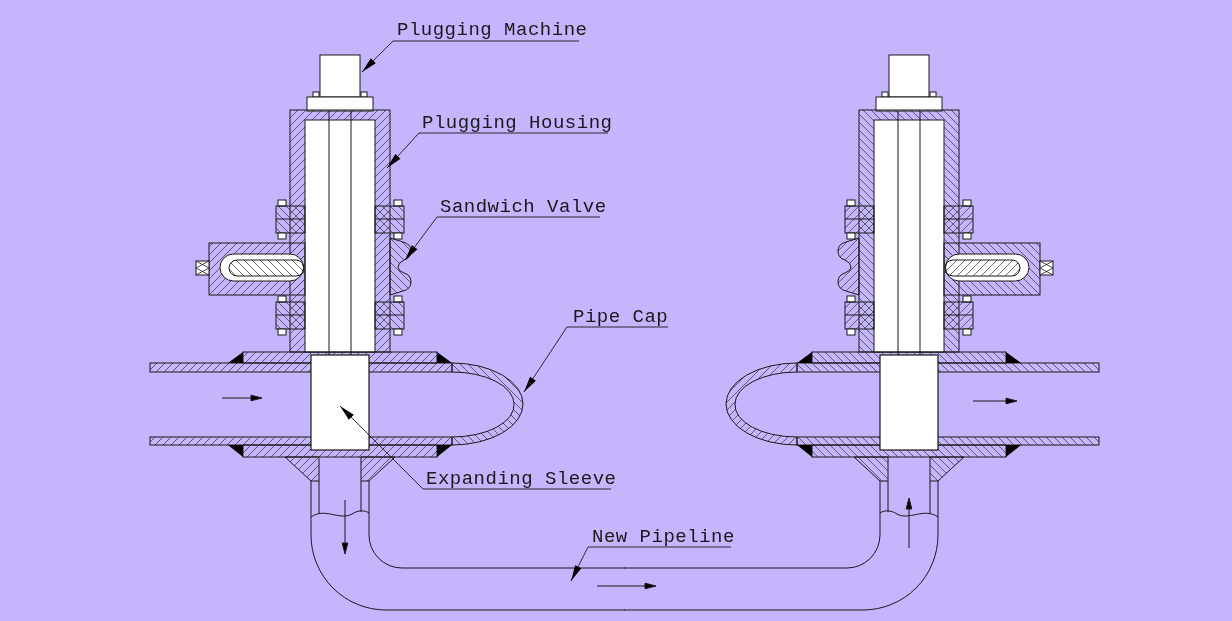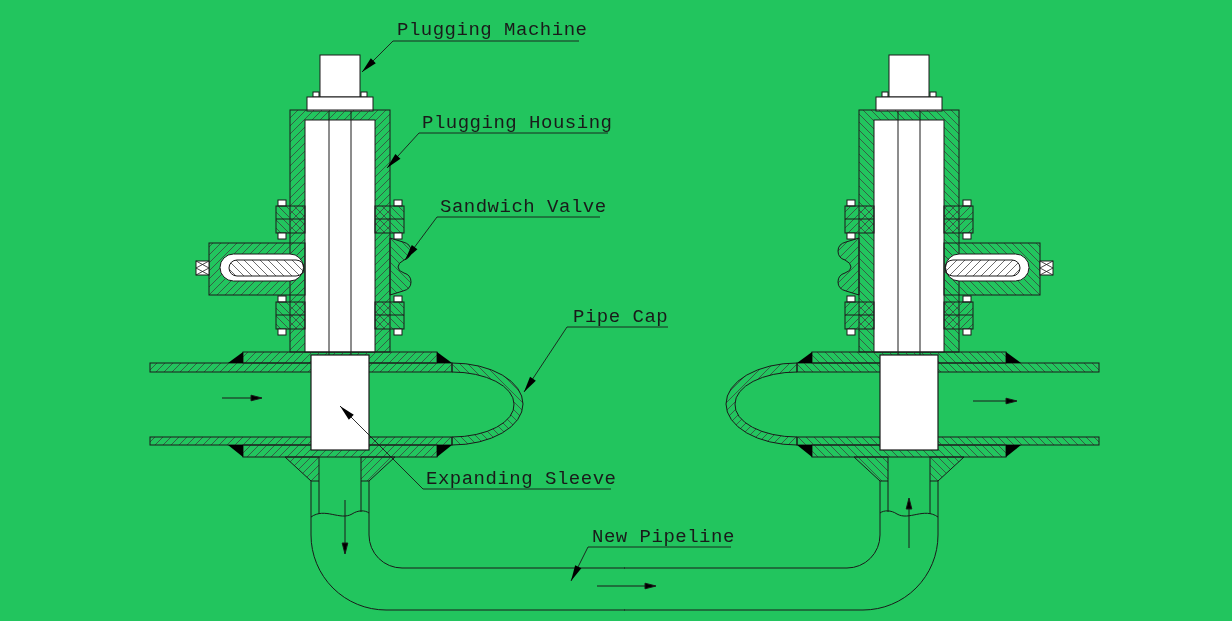--- a/index.html
+++ b/index.html
@@ -1,19 +1,19 @@
 <!DOCTYPE html>
 <html><head>
 <meta charset="utf-8">
 <style>
   html,body{margin:0;padding:0;background:#ffffff;}
   #stage{
     position:relative;
     width:1232px;height:621px;
-    background:#22c55e;
+    background:#c4b5fd;
     overflow:hidden;
     font-family:"Liberation Mono","DejaVu Sans Mono",monospace;
   }
   svg{position:absolute;top:0;left:0;}
   text.lbl{
     font-family:"Liberation Mono","DejaVu Sans Mono",monospace;
     font-size:19px;
     letter-spacing:0.5px;
     fill:#1a1a1a;
   }

